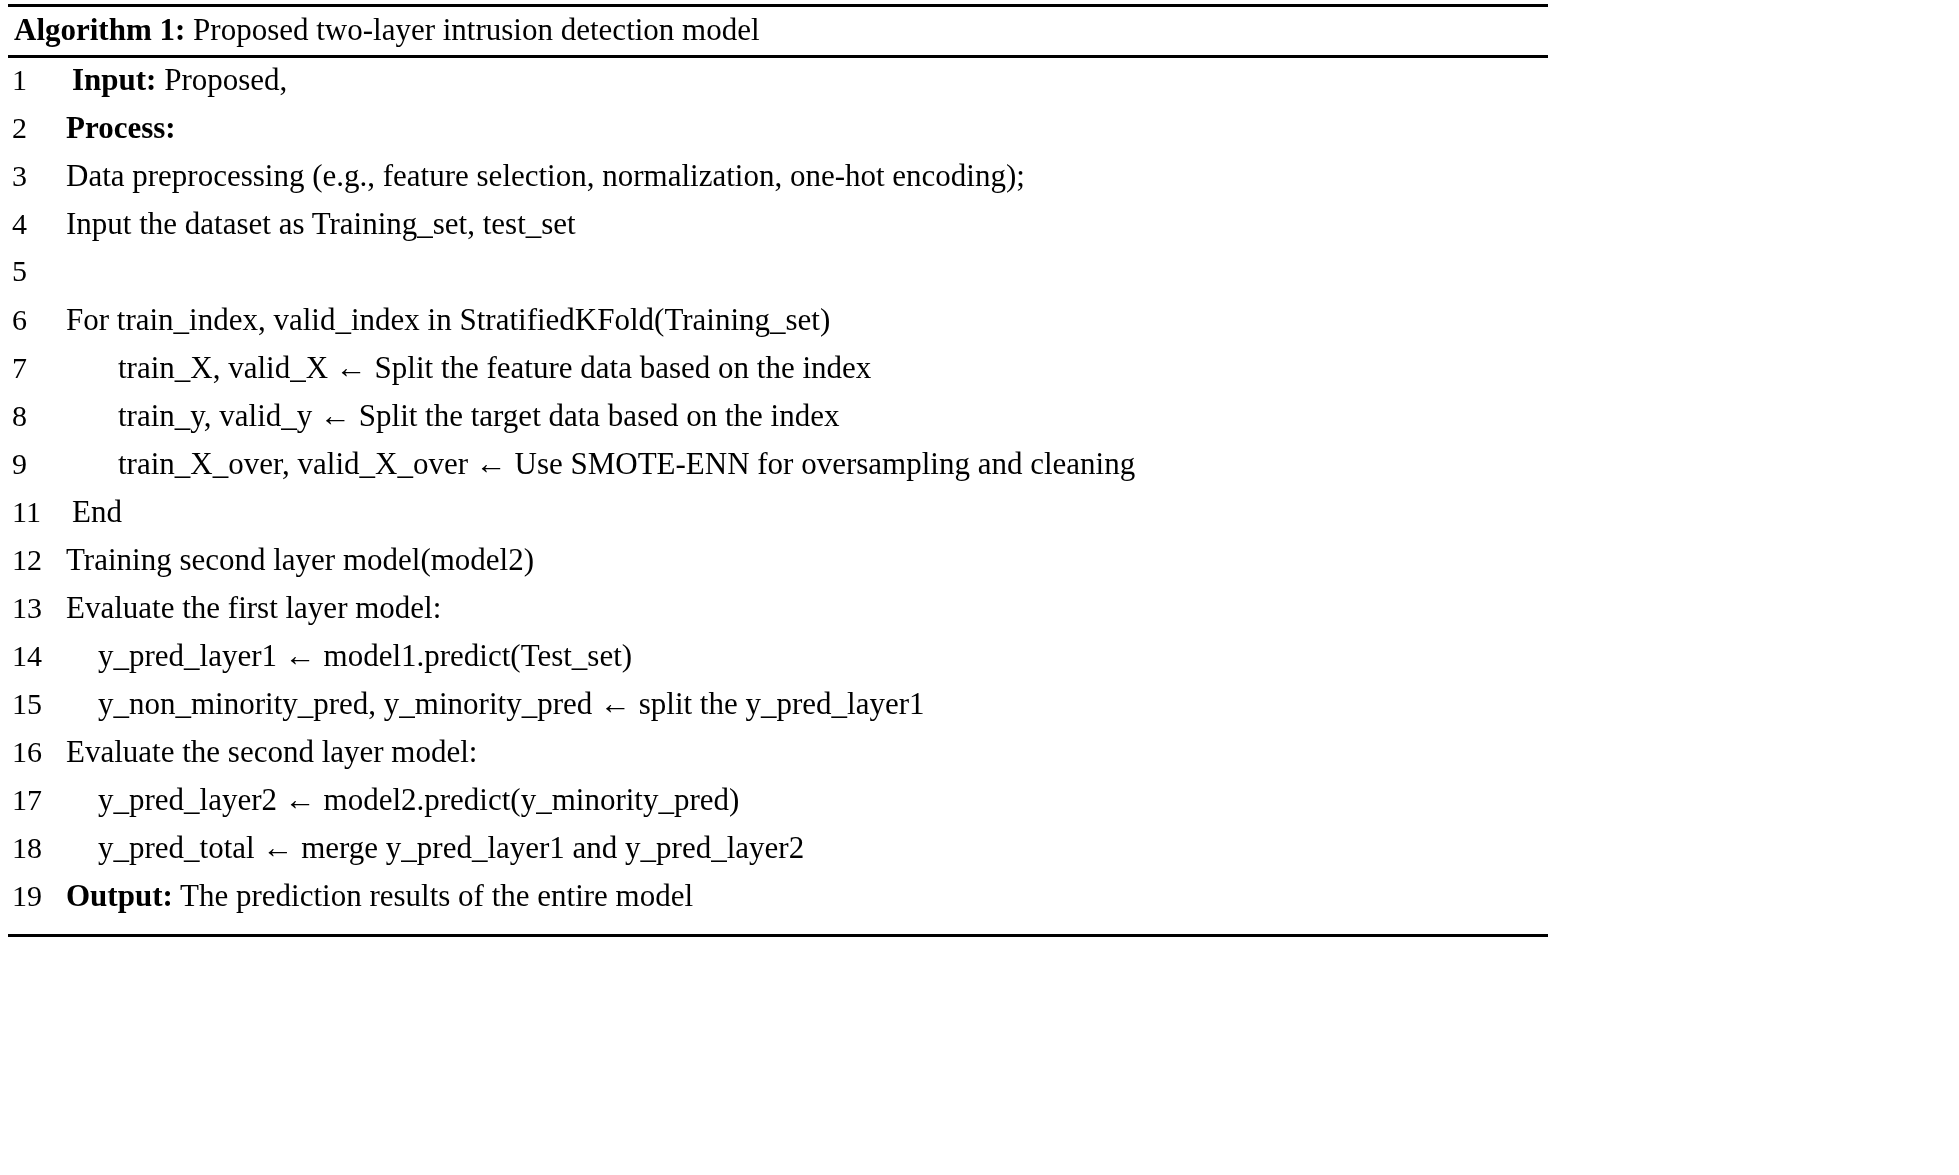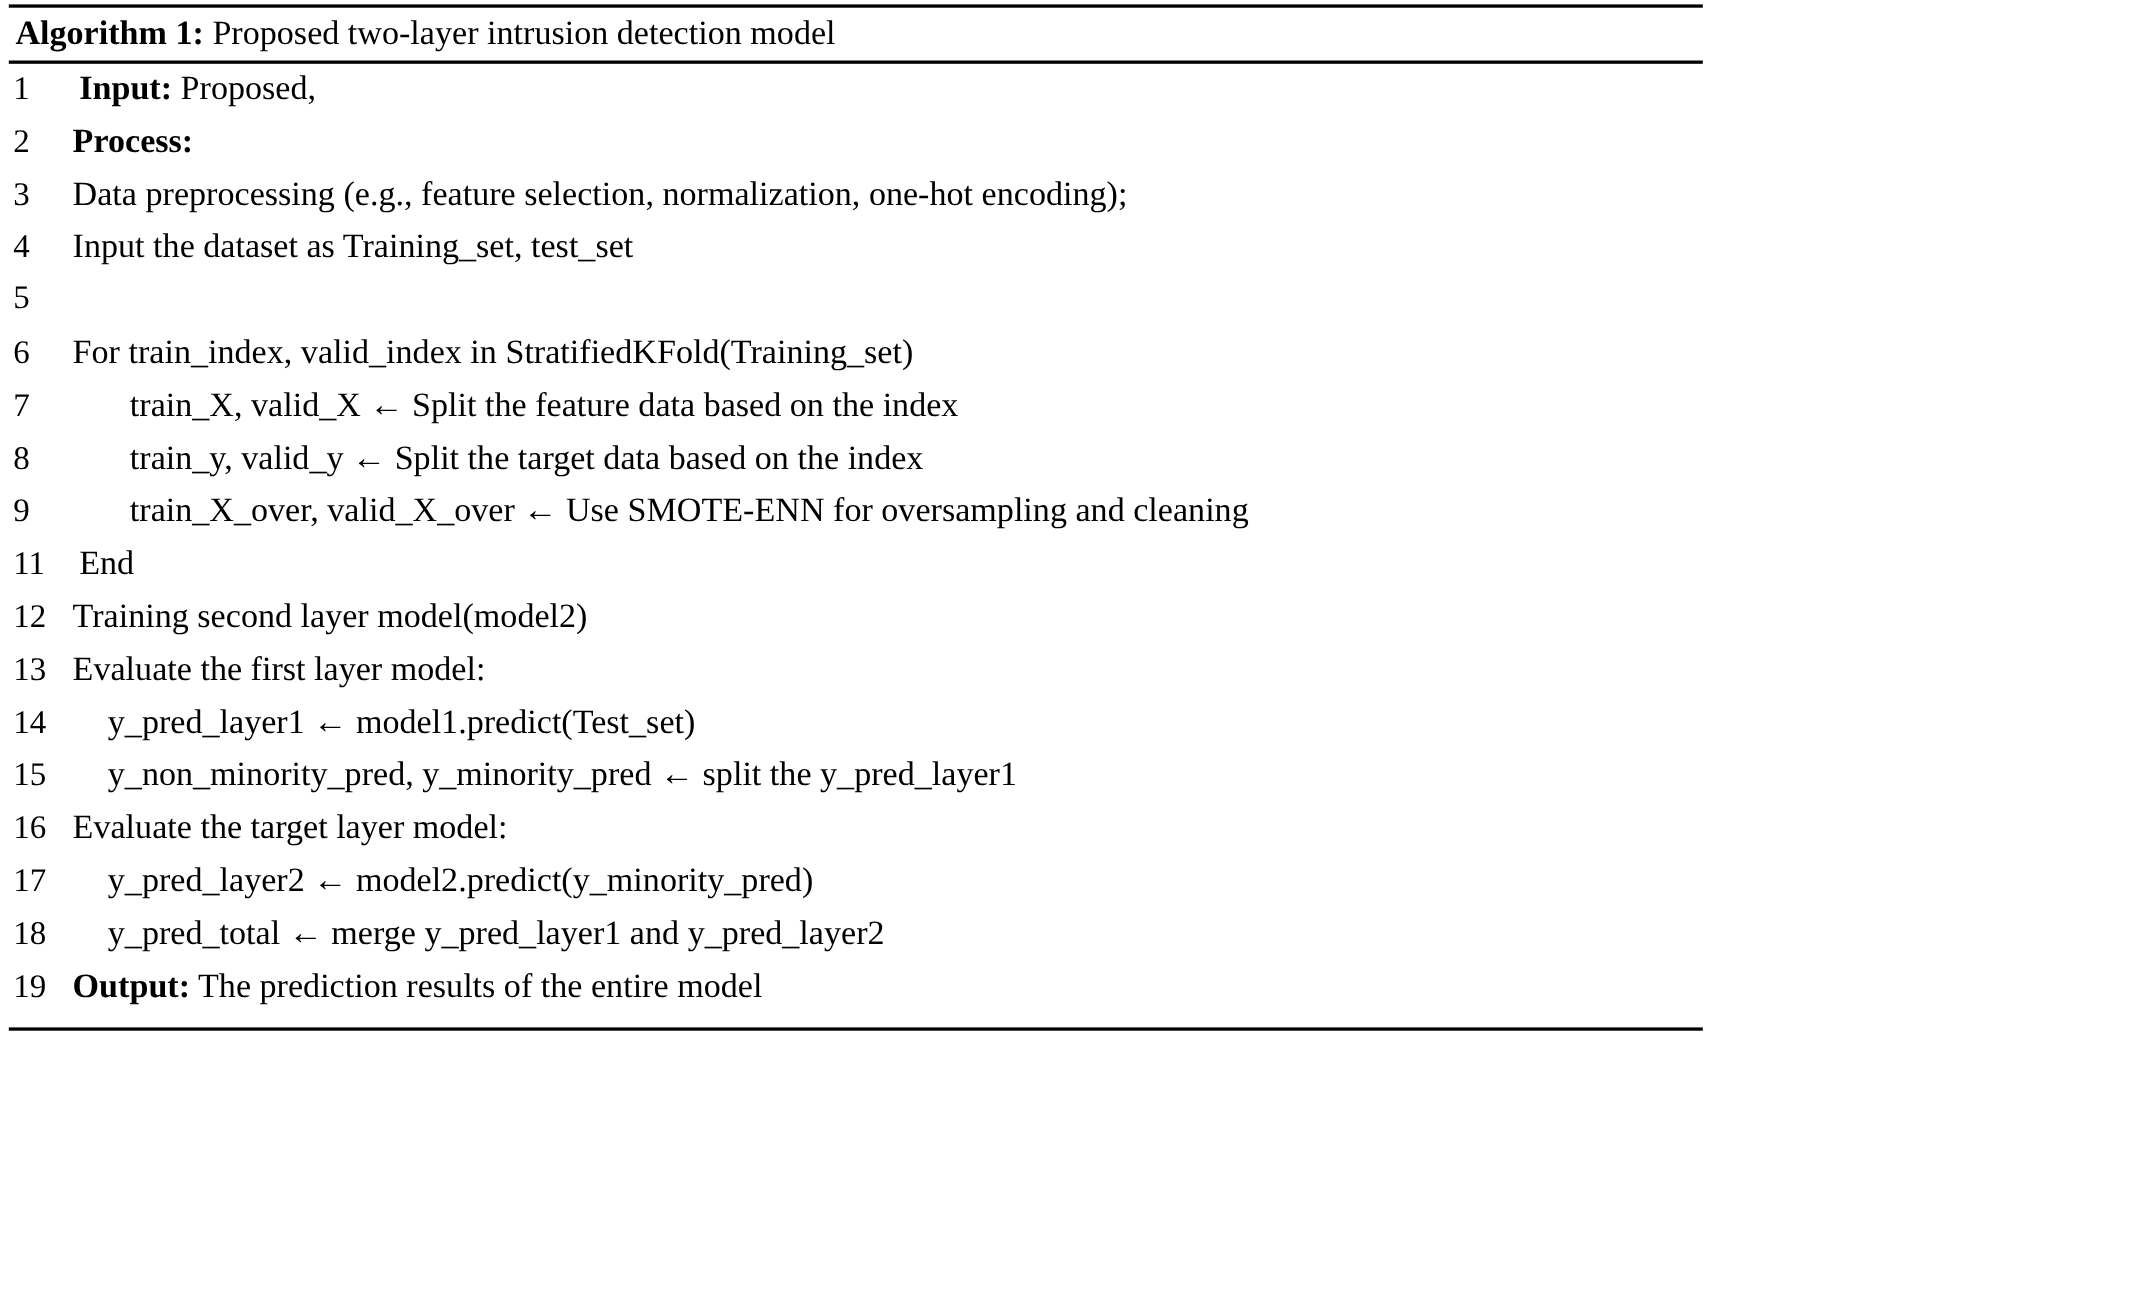--- a/index.html
+++ b/index.html
@@ -142,21 +142,21 @@
       <div class="algo-line">
         <span class="line-no">14</span>
         <span class="line-text ind-3"><span>y_pred_layer1 ←  model1.predict(Test_set)</span></span>
       </div>
       <div class="algo-line">
         <span class="line-no">15</span>
         <span class="line-text ind-3"><span>y_non_minority_pred, y_minority_pred  ←  split the y_pred_layer1</span></span>
       </div>
       <div class="algo-line">
         <span class="line-no">16</span>
-        <span class="line-text ind-0"><span>Evaluate the target layer model:</span></span>
+        <span class="line-text ind-0"><span>Evaluate the second layer model:</span></span>
       </div>
       <div class="algo-line">
         <span class="line-no">17</span>
         <span class="line-text ind-3"><span>y_pred_layer2 ←  model2.predict(y_minority_pred)</span></span>
       </div>
       <div class="algo-line">
         <span class="line-no">18</span>
         <span class="line-text ind-3"><span>y_pred_total  ←  merge y_pred_layer1 and y_pred_layer2</span></span>
       </div>
       <div class="algo-line">

